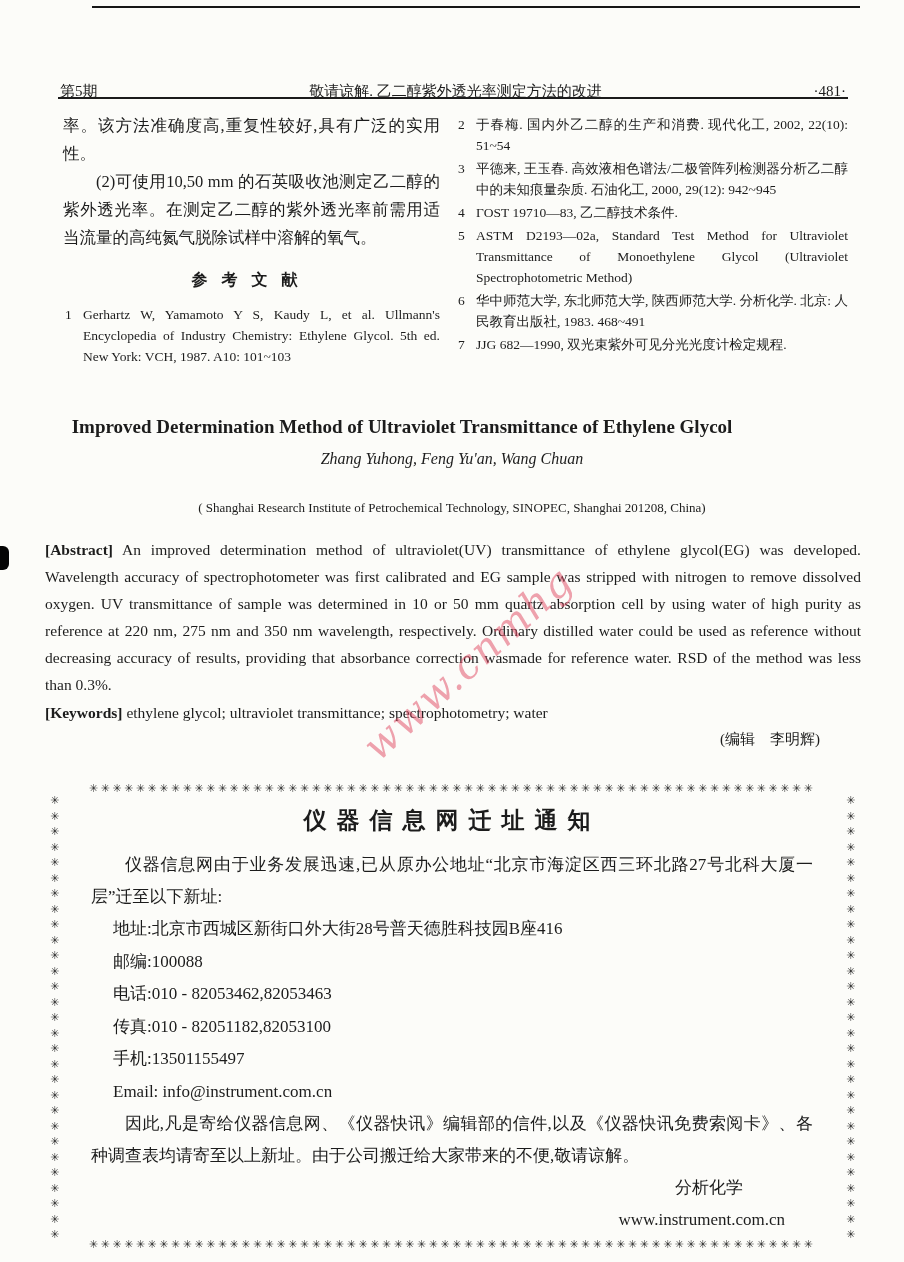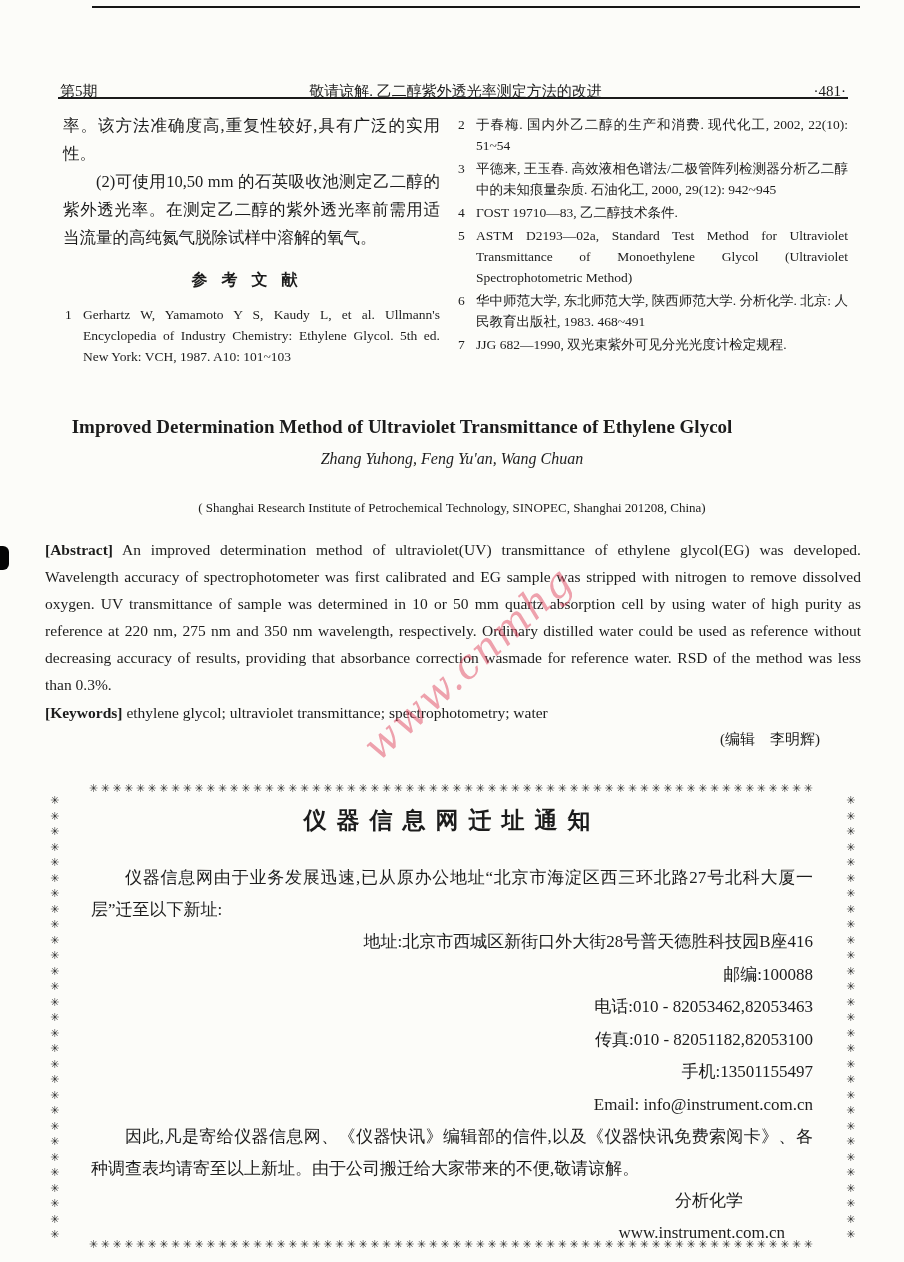--- a/index.html
+++ b/index.html
@@ -35,23 +35,23 @@
   .keywords-line{margin-top:1px !important;}
   .editor-note{position:absolute;left:0;top:730px;width:904px;text-align:right;padding-right:84px;box-sizing:border-box;font-size:15px;}
   
   .notice{position:absolute;left:45px;top:780px;width:814px;height:474px;}
   .nb{position:absolute;color:#2f2f2f;font-family:"DejaVu Sans",sans-serif;font-size:11px;letter-spacing:2.5px;line-height:14px;white-space:nowrap;overflow:hidden;}
   .nb-top{top:2px;left:6px;right:6px;height:14px;text-align:center;}
   .nb-bottom{bottom:2px;left:6px;right:6px;height:14px;text-align:center;}
   .nb-left{left:2px;top:14px;bottom:14px;width:14px;writing-mode:vertical-rl;text-align:center;}
   .nb-right{right:2px;top:14px;bottom:14px;width:14px;writing-mode:vertical-rl;text-align:center;}
   .notice-content{position:absolute;left:24px;right:24px;top:16px;bottom:10px;padding:8px 22px 0 22px;font-size:17px;line-height:32px;}
-  .notice-title{text-align:center;font-weight:bold;font-size:23px;letter-spacing:10px;line-height:34px;margin-bottom:24px;}
+  .notice-title{text-align:center;font-weight:bold;font-size:23px;letter-spacing:10px;line-height:34px;margin-bottom:11px;}
   .notice-para{margin:0;text-align:justify;text-indent:2em;}
-  .notice-addr{margin-left:22px;line-height:32.5px;text-align:right;}
+  .notice-addr{margin-left:22px;line-height:32.5px;}
   .notice-sign{text-align:right;padding-right:70px;}
   .notice-site{text-align:right;padding-right:28px;}
   
   .watermark{position:absolute;left:318px;top:640px;width:300px;text-align:center;
     transform:rotate(-42deg);color:rgba(224,70,96,0.5);font-size:40px;font-style:italic;
     letter-spacing:2px;font-family:"DejaVu Serif",serif;pointer-events:none;z-index:5;}
 </style>
 </head>
 <body>
 

